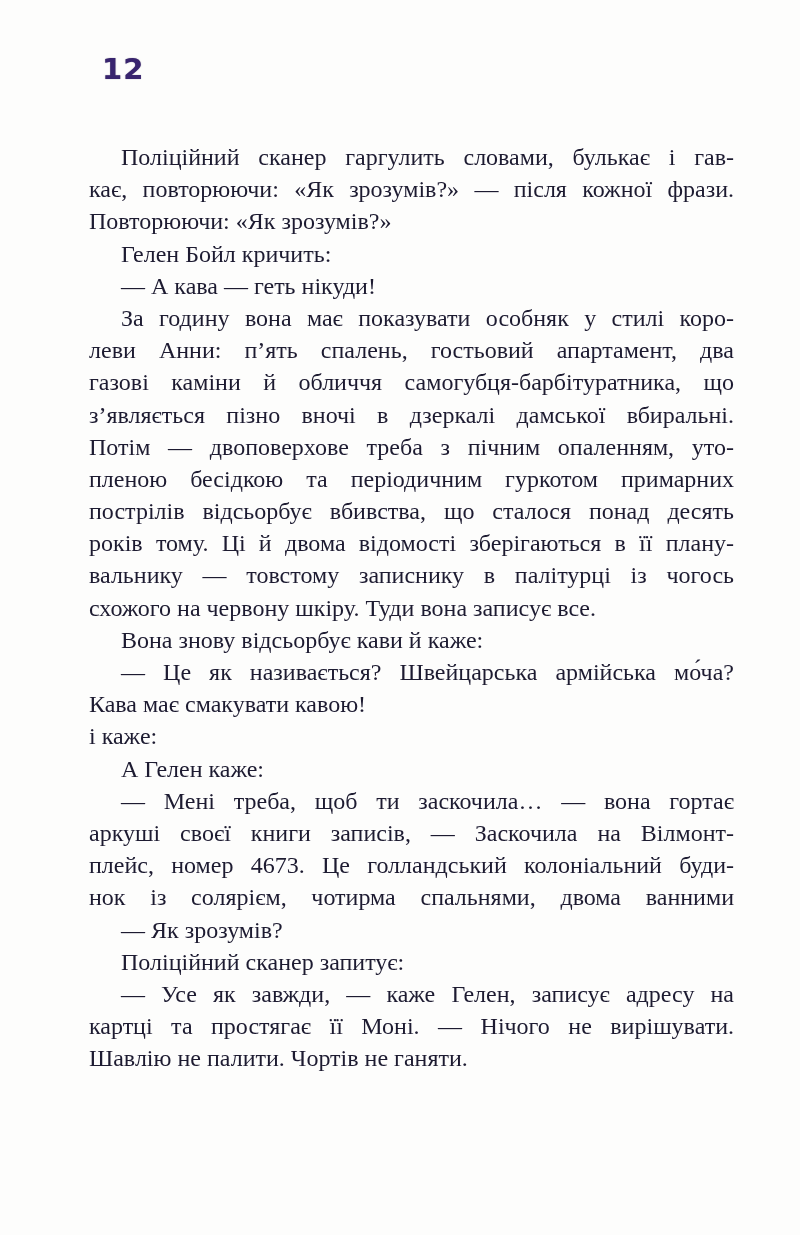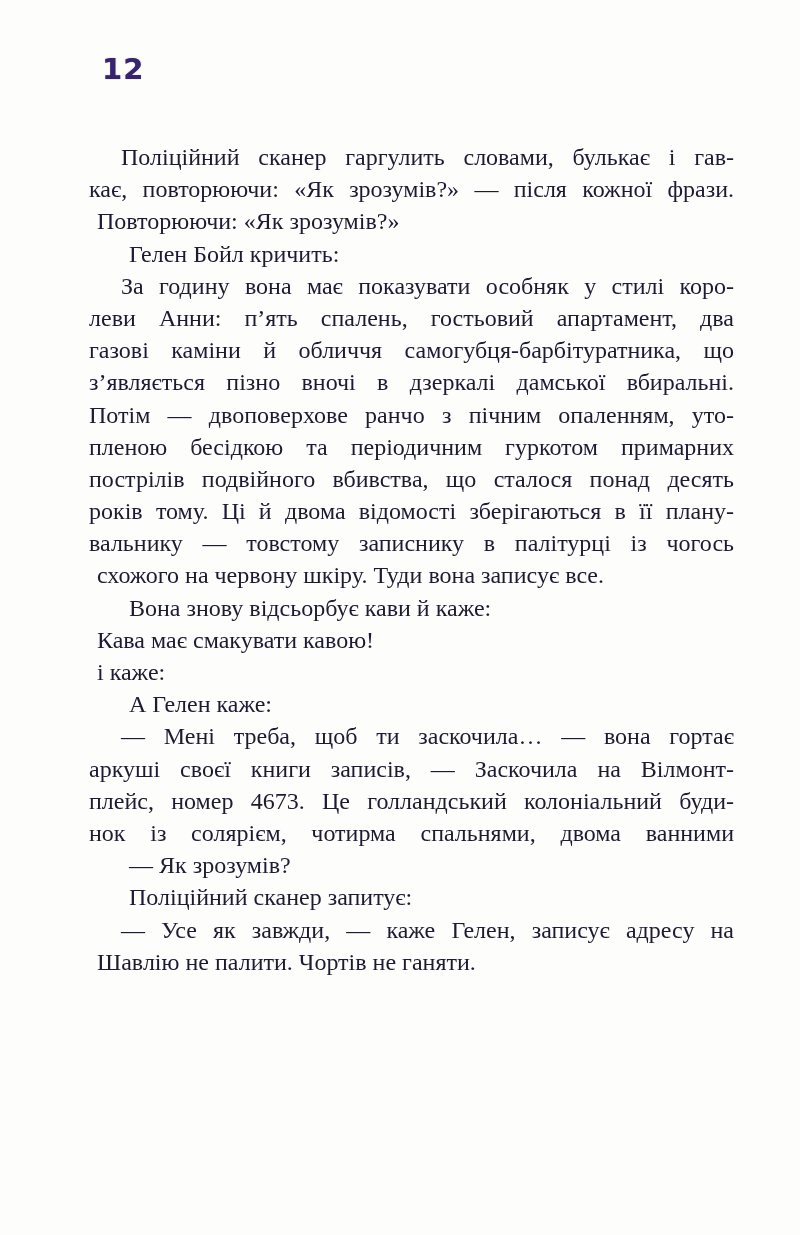--- a/index.html
+++ b/index.html
@@ -45,53 +45,56 @@
     text-align-last: justify;
     white-space: normal;
     overflow: hidden;
     height: 32.2px;
   }
   .line.para-start {
     text-indent: 32px;
   }
   .line.para-end {
     text-align-last: left;
-    margin-left: 8px;
   }
 </style>
 </head>
 <body>
 
 <div class="page" style="background: rgb(253, 253, 252);">
   <div class="page-number" style="color: rgb(56, 36, 110);">12</div>
   <div class="text-block" id="text-block" style="color: rgb(29, 27, 49);">
       <div class="para">
         <div class="line para-start">Поліційний сканер гаргулить словами, булькає і гав-</div>
         <div class="line">кає, повторюючи: «Як зрозумів?» — після кожної фрази.</div>
         <div class="line para-end">Повторюючи: «Як зрозумів?»</div>
       </div>
       <div class="para">
         <div class="line para-start para-end">Гелен Бойл кричить:</div>
       </div>
       <div class="para">
+        <div class="line para-start para-end">— А кава — геть нікуди!</div>
+      </div>
+      <div class="para">
         <div class="line para-start">За годину вона має показувати особняк у стилі коро-</div>
         <div class="line">леви Анни: п’ять спалень, гостьовий апартамент, два</div>
         <div class="line">газові каміни й обличчя самогубця-барбітуратника, що</div>
         <div class="line">з’являється пізно вночі в дзеркалі дамської вбиральні.</div>
-        <div class="line">Потім — двоповерхове ранчо з пічним опаленням, уто-</div>
+        <div class="line">Потім — двоповерхове треба з пічним опаленням, уто-</div>
         <div class="line">пленою бесідкою та періодичним гуркотом примарних</div>
-        <div class="line">пострілів подвійного вбивства, що сталося понад десять</div>
+        <div class="line">пострілів відсьорбує вбивства, що сталося понад десять</div>
         <div class="line">років тому. Ці й двома відомості зберігаються в її плану-</div>
         <div class="line">вальнику — товстому записнику в палітурці із чогось</div>
         <div class="line para-end">схожого на червону шкіру. Туди вона записує все.</div>
       </div>
       <div class="para">
         <div class="line para-start para-end">Вона знову відсьорбує кави й каже:</div>
       </div>
       <div class="para">
+        <div class="line para-start">— Це як називається? Швейцарська армійська мо́ча?</div>
         <div class="line para-end">Кава має смакувати кавою!</div>
       </div>
       <div class="para">
         <div class="line para-end">і каже:</div>
       </div>
       <div class="para">
         <div class="line para-start para-end">А Гелен каже:</div>
       </div>
       <div class="para">
         <div class="line para-start">— Мені треба, щоб ти заскочила… — вона гортає</div>
@@ -100,16 +103,17 @@
         <div class="line">нок із солярієм, чотирма спальнями, двома ванними</div>
       </div>
       <div class="para">
         <div class="line para-start para-end">— Як зрозумів?</div>
       </div>
       <div class="para">
         <div class="line para-start para-end">Поліційний сканер запитує:</div>
       </div>
       <div class="para">
         <div class="line para-start">— Усе як завжди, — каже Гелен, записує адресу на</div>
+        <div class="line">картці та простягає її Моні. — Нічого не вирішувати.</div>
         <div class="line para-end">Шавлію не палити. Чортів не ганяти.</div>
       </div>
     </div>
 </div>
 
 </body></html>

